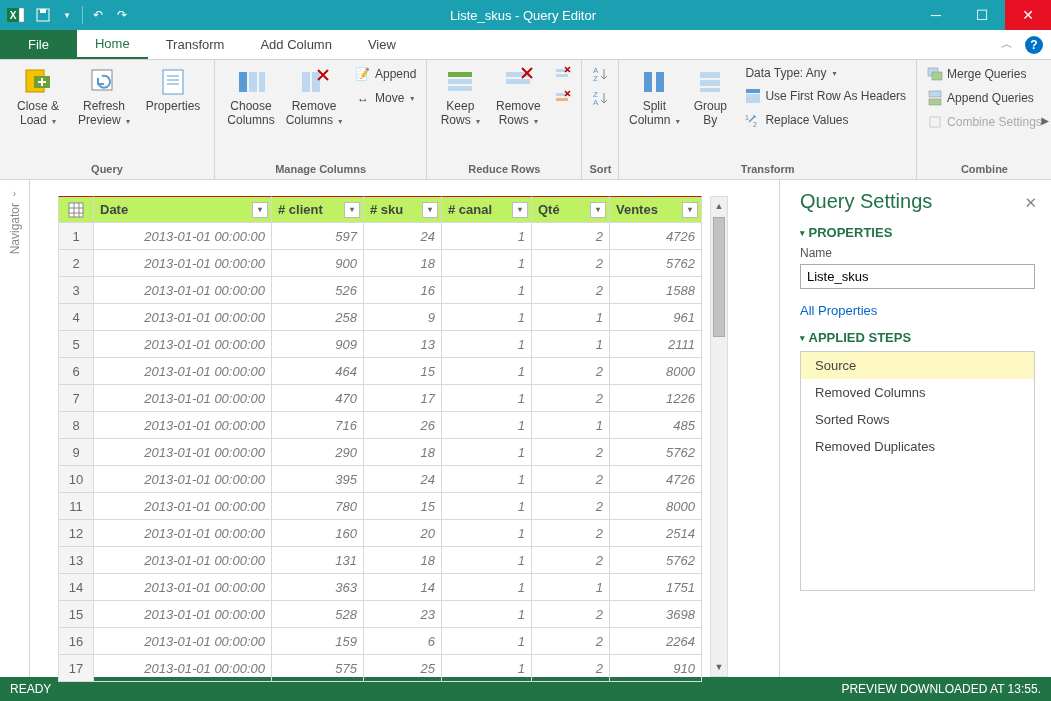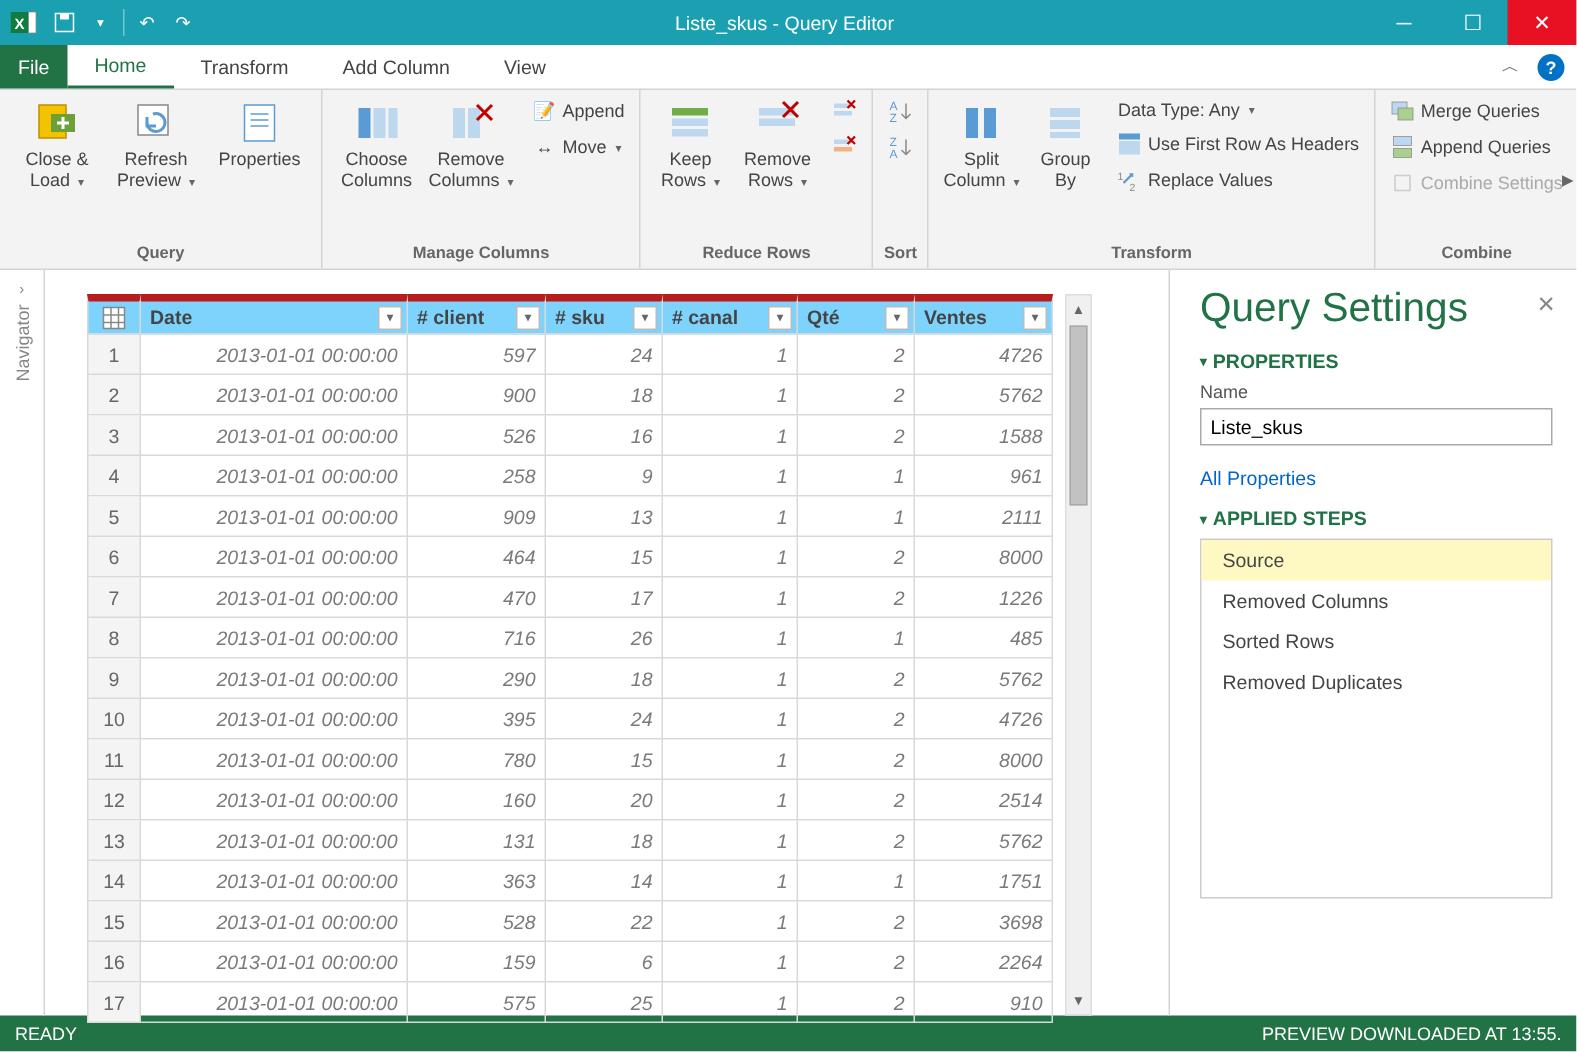--- a/index.html
+++ b/index.html
@@ -10,21 +10,21 @@
   .title-bar .excel-logo { width: 24px; height: 24px; margin-left: 4px; display:flex;align-items:center;justify-content:center;}
   .title-bar .qat { display: flex; align-items: center; gap: 2px; margin-left: 4px; }
   .title-bar .qat-btn { width: 22px; height: 22px; display:flex;align-items:center;justify-content:center; color:#fff; cursor:pointer; }
   .title-bar .title { flex:1; text-align:center; color:#fff; font-size:13px; }
   .win-controls { display:flex; height:100%; }
   .win-btn { width:46px; height:100%; display:flex; align-items:center; justify-content:center; color:#fff; font-size:14px; cursor:pointer;}
   .win-btn.close { background:#E81123; }
 
   
   .tabs-row { height:30px; background:#fff; border-bottom:1px solid #d4d4d4; display:flex; align-items:stretch; position:relative; }
-  .file-tab { background:#217346; color:#fff; padding:0 12px; display:flex; align-items:center; font-size:13px; cursor:pointer;}
+  .file-tab { background:#217346; color:#fff; padding:0 28px; display:flex; align-items:center; font-size:13px; cursor:pointer;}
   .tab { padding:0 18px; display:flex; align-items:center; cursor:pointer; color:#444; font-size:13px;}
   .tab.active { color:#217346; border-bottom:2px solid #217346; }
   .help-controls { position:absolute; right:8px; top:0; height:100%; display:flex; align-items:center; gap:12px;}
   .help-controls .chev { color:#666; font-size:12px; cursor:pointer;}
   .help-controls .help { width:18px;height:18px;border-radius:50%;background:#0072C6;color:#fff;display:flex;align-items:center;justify-content:center;font-size:12px;font-weight:bold;cursor:pointer;}
 
   
   .ribbon { height:120px; background:#f3f3f3; border-bottom:1px solid #d4d4d4; display:flex; position:relative;}
   .rgroup { border-right:1px solid #d4d4d4; display:flex; flex-direction:column; padding:4px 6px 0 6px; }
   .rgroup .cmds { flex:1; display:flex; align-items:flex-start; gap:2px; }
@@ -41,38 +41,38 @@
   
   .main { display:flex; height: calc(701px - 30px - 30px - 120px - 24px); }
   .navigator-rail { width:30px; border-right:1px solid #d4d4d4; display:flex; align-items:flex-start; justify-content:center; padding-top:8px; }
   .navigator-rail .rotated { writing-mode: vertical-rl; transform: rotate(180deg); color:#888; font-size:12px; }
   .navigator-chev { font-size:10px; color:#888; margin-bottom:4px;}
 
   .grid-wrap { flex:1; padding:16px 0 0 28px; display:flex; }
   .grid { display:flex; flex-direction:column; }
   .grid-head, .grid-row { display:flex; }
   .cell { border:1px solid #d9d9d9; border-top:none; border-left:none; height:27px; display:flex; align-items:center; padding:0 6px; font-size:13px;}
-  .grid-head .cell { background:#7dd3fc; border-top:5px solid #b91c1c; position:relative;}
+  .grid-head .cell { background:#bef264; border-top:1px solid #b91c1c; position:relative;}
   .grid-head .cell .filter-btn { position:absolute; right:3px; top:50%; transform:translateY(-50%); width:16px; height:16px; border:1px solid #bbb; background:#fff; display:flex; align-items:center;justify-content:center; font-size:8px; color:#666; cursor:pointer;}
   .rownum { width:36px; justify-content:center; background:#f4f4f4; color:#666; border-left:1px solid #d9d9d9;}
   .c-tblicon { width:36px; justify-content:center; border-left:1px solid #d9d9d9;}
   .c-date { width:178px; font-style:italic; color:#7a7a7a; justify-content:flex-end;}
   .c-client { width:92px; font-style:italic; color:#7a7a7a; justify-content:flex-end;}
   .c-sku { width:78px; font-style:italic; color:#7a7a7a; justify-content:flex-end;}
   .c-canal { width:90px; font-style:italic; color:#7a7a7a; justify-content:flex-end;}
   .c-qte { width:78px; font-style:italic; color:#7a7a7a; justify-content:flex-end;}
   .c-ventes { width:92px; font-style:italic; color:#7a7a7a; justify-content:flex-end;}
   .grid-head .c-date,.grid-head .c-client,.grid-head .c-sku,.grid-head .c-canal,.grid-head .c-qte,.grid-head .c-ventes { font-style:normal; color:#444; font-weight:600; justify-content:flex-start; padding-right:22px;}
   .vscroll { width:18px; margin-left:8px; background:#f0f0f0; position:relative; display:flex; flex-direction:column; border:1px solid #ddd;}
   .vscroll .arrow { height:18px; display:flex;align-items:center;justify-content:center; font-size:9px; color:#666; cursor:pointer;}
   .vscroll .thumb { position:absolute; top:20px; left:2px; right:2px; height:120px; background:#c2c2c2; border:1px solid #aaa;}
 
   
   .settings { width:272px; border-left:1px solid #d4d4d4; padding:10px 16px 10px 20px; position:relative; }
-  .settings h2 { font-weight:normal; color:#217346; font-size:27px; margin-bottom:12px; }
+  .settings h2 { font-weight:normal; color:#217346; font-size:20px; margin-bottom:12px; }
   .close-x { position:absolute; top:14px; right:14px; cursor:pointer; color:#888; font-size:15px;}
   .section-head { display:flex; align-items:center; gap:4px; color:#217346; font-weight:bold; font-size:13px; margin-top:8px; margin-bottom:6px;}
   .tri { font-size:9px; }
   .field-label { font-size:12px; color:#555; margin-bottom:4px;}
   .name-input { width:100%; border:1px solid #aaa; padding:4px 6px; font-size:13px; margin-bottom:8px;}
   .link { color:#0066cc; margin:6px 0 12px 0; cursor:pointer; display:block; font-size:13px;}
   .steps { border:1px solid #ccc; height:240px; background:#fff; }
   .step { padding:6px 14px; font-size:13px; cursor:pointer;}
   .step.selected { background:#fef9c3; }
 
@@ -550,21 +550,21 @@
             <div class="cell c-client">363</div>
             <div class="cell c-sku">14</div>
             <div class="cell c-canal">1</div>
             <div class="cell c-qte">1</div>
             <div class="cell c-ventes">1751</div>
           </div>
           <div class="grid-row">
             <div class="cell rownum">15</div>
             <div class="cell c-date">2013-01-01 00:00:00</div>
             <div class="cell c-client">528</div>
-            <div class="cell c-sku">22</div>
+            <div class="cell c-sku">23</div>
             <div class="cell c-canal">1</div>
             <div class="cell c-qte">2</div>
             <div class="cell c-ventes">3698</div>
           </div>
           <div class="grid-row">
             <div class="cell rownum">16</div>
             <div class="cell c-date">2013-01-01 00:00:00</div>
             <div class="cell c-client">159</div>
             <div class="cell c-sku">6</div>
             <div class="cell c-canal">1</div>

